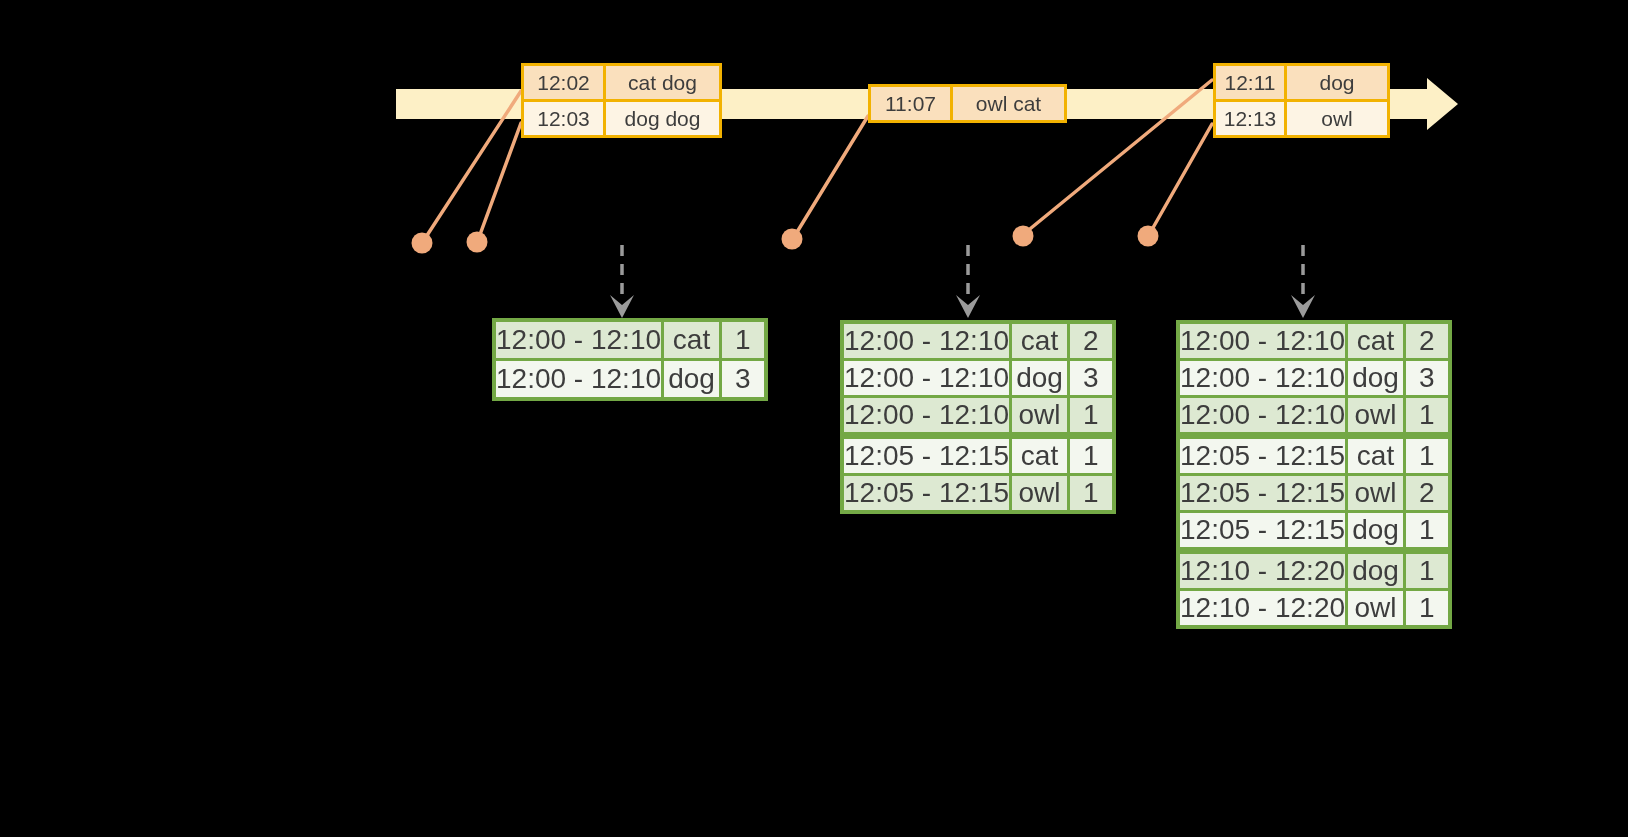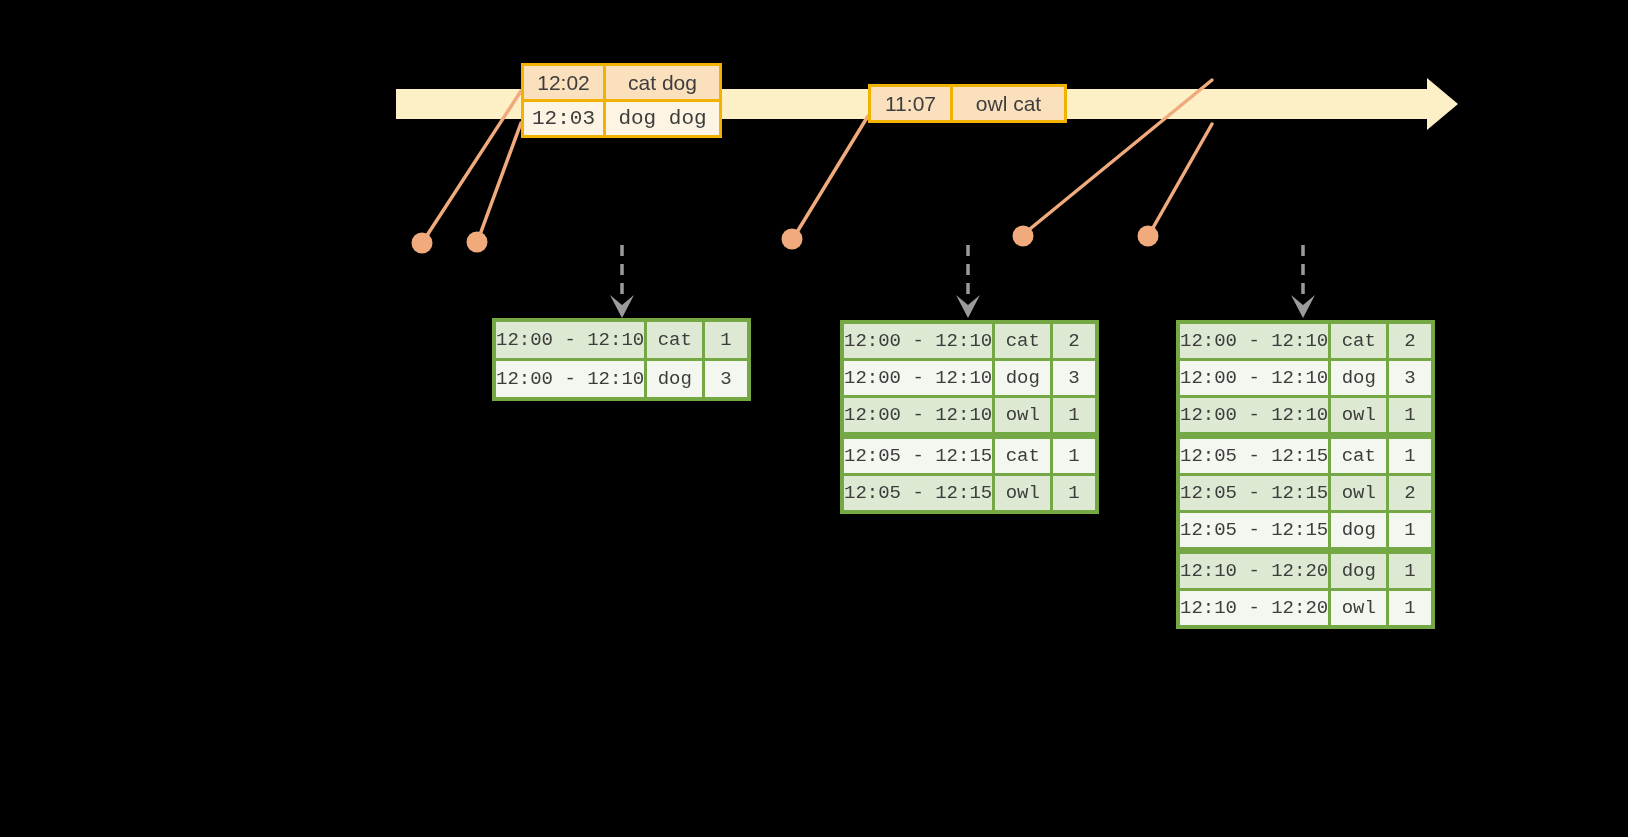--- a/index.html
+++ b/index.html
@@ -36,27 +36,26 @@
     white-space: nowrap;
   }
 
   .event-table { border: 3px solid var(--gold); }
   .event-table td {
     border: 3px solid var(--gold);
     height: 33px;
     font-size: 21px;
   }
   tr.tint-peach td { background: var(--peach); }
-  tr.tint-cream td { background: var(--cream); font-family: Liberation Mono, monospace; }
+  tr.tint-cream td { background: var(--cream); }
 
   .result-table { border: 4px solid var(--green); }
   .result-table td {
     border: 3px solid var(--green);
-    font-size: 19px;
-    font-family: Liberation Mono, monospace;
+    font-size: 28px;
   }
   .result-table.tall td { height: 36px; }
   .result-table.compact td { height: 34px; }
   tr.tint-green td { background: var(--row_green); }
   tr.tint-white td { background: var(--row_white); }
   tr.group-start td { border-top-width: 7px; }
 </style>
 </head>
 <body>
 
@@ -115,20 +114,39 @@
     <tbody>
 
         <tr class="tint-peach">
           <td>11:07</td>
           <td>owl cat</td>
         </tr>
 
     </tbody>
   </table>
 
+  <table class="event-table" style="left:1213px; top:63px;">
+    <colgroup>
+        <col style="width:71px">
+        <col style="width:103px">
+      </colgroup>
+    <tbody>
+
+        <tr class="tint-peach">
+          <td>12:11</td>
+          <td>dog</td>
+        </tr>
+
+        <tr class="tint-cream">
+          <td>12:13</td>
+          <td>owl</td>
+        </tr>
+
+    </tbody>
+  </table>
 
   <table class="result-table tall" style="left:492px; top:318px;">
     <colgroup>
         <col style="width:148px">
         <col style="width:58px">
         <col style="width:45px">
       </colgroup>
     <tbody>
 
         <tr class="tint-green">

